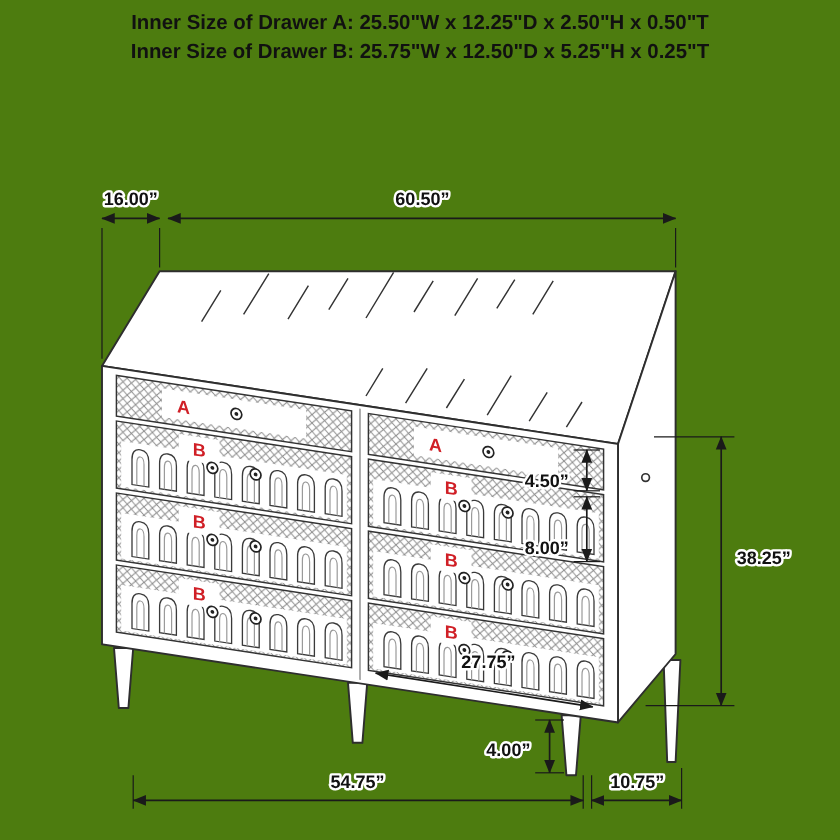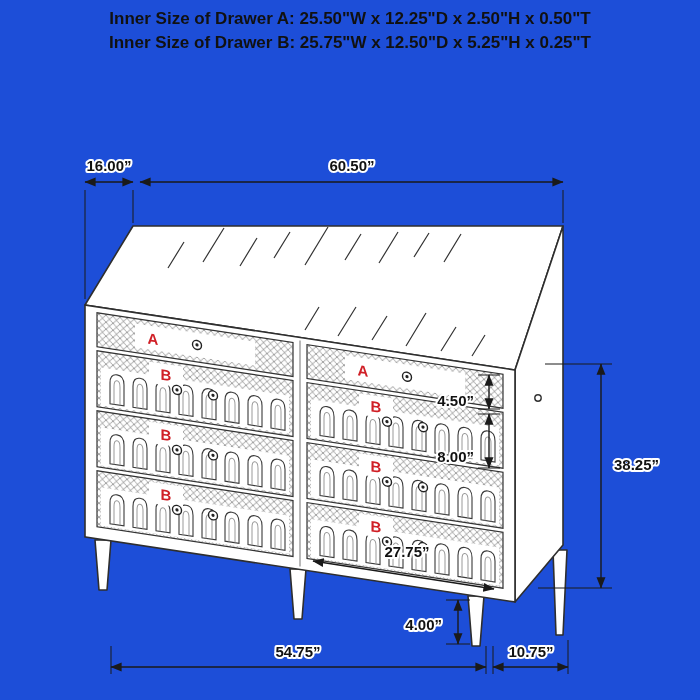--- a/index.html
+++ b/index.html
@@ -1,16 +1,16 @@
 <!DOCTYPE html>
 <html><head>
 <meta charset="utf-8">
 <style>
   html,body{margin:0;padding:0;background:#fff;}
-  .stage{width:700px;height:700px;position:relative;background:#1d4ed8;}
+  .stage{width:700px;height:700px;position:relative;background:#4d7c0f;}
   svg{display:block;}
   .title{font:bold 17px "Liberation Sans",sans-serif;fill:#111;}
   .dim{font:bold 15px "Liberation Sans",sans-serif;fill:#111;paint-order:stroke;stroke:#fff;stroke-width:4px;stroke-linejoin:round;}
   .letter{font:bold 15px "Liberation Sans",sans-serif;fill:#d01f26;}
   .edge{fill:#fff;stroke:#2e2e2e;stroke-width:1.6;stroke-linejoin:round;}
   .dwr{stroke:#333;stroke-width:1.2;}
   .dl{stroke:#1a1a1a;stroke-width:1.4;fill:none;}
   .ext{stroke:#1a1a1a;stroke-width:1;fill:none;}
   .grain{stroke:#333;stroke-width:1.2;fill:none;}
 </style>

